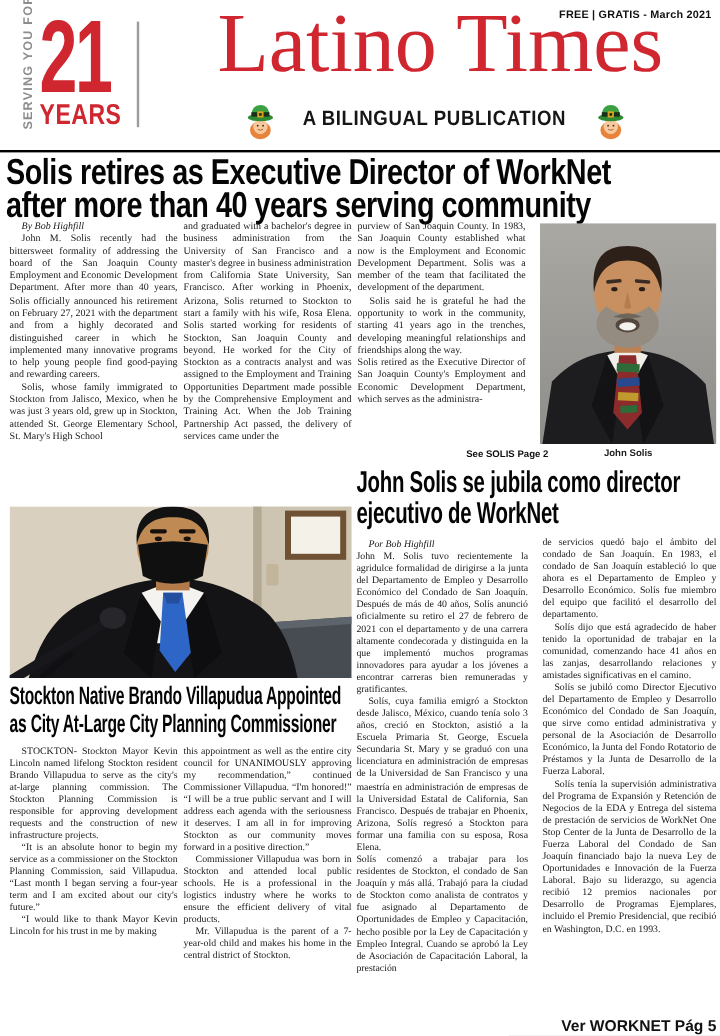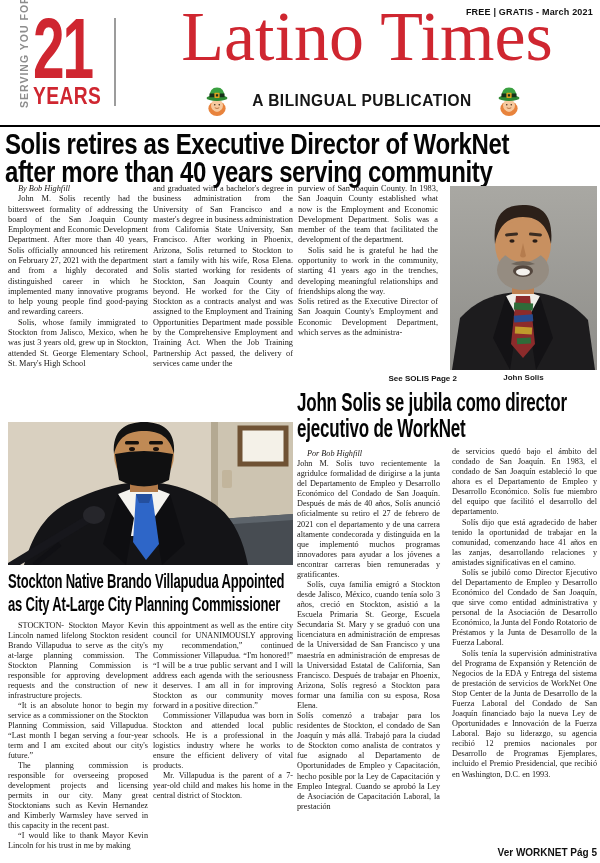--- a/index.html
+++ b/index.html
@@ -53,21 +53,21 @@
            font-family:"Liberation Sans",sans-serif;font-weight:bold;font-size:8px;color:#111;}
 
   
   .es-headline{position:absolute;left:297px;top:389px;width:446px;transform:scaleX(.68);
                transform-origin:left top;font-family:"Liberation Sans",sans-serif;font-weight:bold;
                font-size:25px;line-height:1.04;letter-spacing:-.3px;color:#050505;}
   .es-headline div{white-space:nowrap;}
   #es-col1{left:297px;top:449px;width:143px;height:414px;font-size:8.2px;line-height:1.23;}
   #es-col2{left:452px;top:447px;width:145px;height:398px;font-size:8.2px;line-height:1.23;}
   .jump-es{position:absolute;left:430px;top:847px;width:167px;text-align:right;
-           font-family:"Liberation Sans",sans-serif;font-weight:bold;font-size:10px;color:#111;}
+           font-family:"Liberation Sans",sans-serif;font-weight:bold;font-size:13px;color:#111;}
 
   
   .vill-photo{position:absolute;left:8px;top:422px;width:285px;height:143px;}
   .vill-headline{position:absolute;left:8px;top:570px;width:468px;transform:scaleX(.62);
                  transform-origin:left top;font-family:"Liberation Sans",sans-serif;font-weight:bold;
                  font-size:21px;line-height:1.08;letter-spacing:-.3px;color:#050505;}
   .vill-headline div{white-space:nowrap;}
   #v-col1{left:8px;  top:621px;width:140px;height:240px;font-size:8.2px;line-height:1.22;}
   #v-col2{left:153px;top:621px;width:140px;height:240px;font-size:8.2px;line-height:1.22;}
 </style>
@@ -227,21 +227,20 @@
   </div>
 
   <div class="vill-headline">
     <div>Stockton Native Brando Villapudua Appointed</div>
     <div>as City At-Large City Planning Commissioner</div>
   </div>
 
   <div class="body-col" id="v-col1">
     <p>STOCKTON- Stockton Mayor Kevin Lincoln named lifelong Stockton resident Brando Villapudua to serve as the city's at-large planning commission. The Stockton Planning Commission is responsible for approving development requests and the construction of new infrastructure projects.</p>
     <p>“It is an absolute honor to begin my service as a commissioner on the Stockton Planning Commission, said Villapudua. “Last month I began serving a four-year term and I am excited about our city's future.”</p>
-    <p>The planning commission is responsible for overseeing proposed development projects and licensing permits in our city. Many great Stocktonians such as Kevin Hernandez and Kimberly Warmsley have served in this capacity in the recent past.</p>
     <p>“I would like to thank Mayor Kevin Lincoln for his trust in me by making</p>
   </div>
 
   <div class="body-col" id="v-col2">
     <p class="noindent">this appointment as well as the entire city council for UNANIMOUSLY approving my recommendation,” continued Commissioner Villapudua.  “I'm honored!”  “I will be a true public servant and I will address each agenda with the seriousness it deserves. I am all in for improving Stockton as our community moves forward in a positive direction.”</p>
     <p>Commissioner Villapudua was born in Stockton and attended local public schools. He is a professional in the logistics industry where he works to ensure the efficient delivery of vital products.</p>
     <p>Mr. Villapudua is the parent of a 7-year-old child and makes his home in the central district of Stockton.</p>
   </div>
 
 </div>

